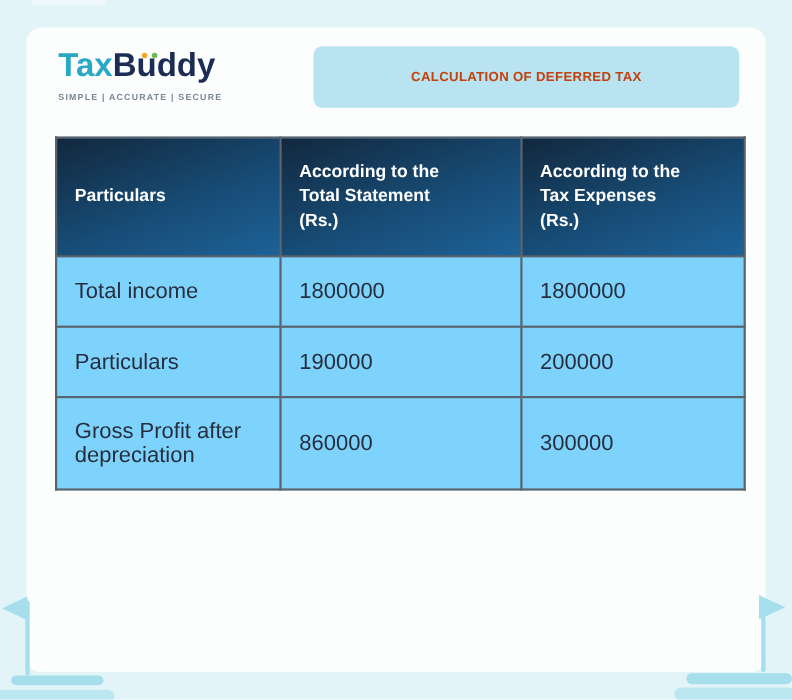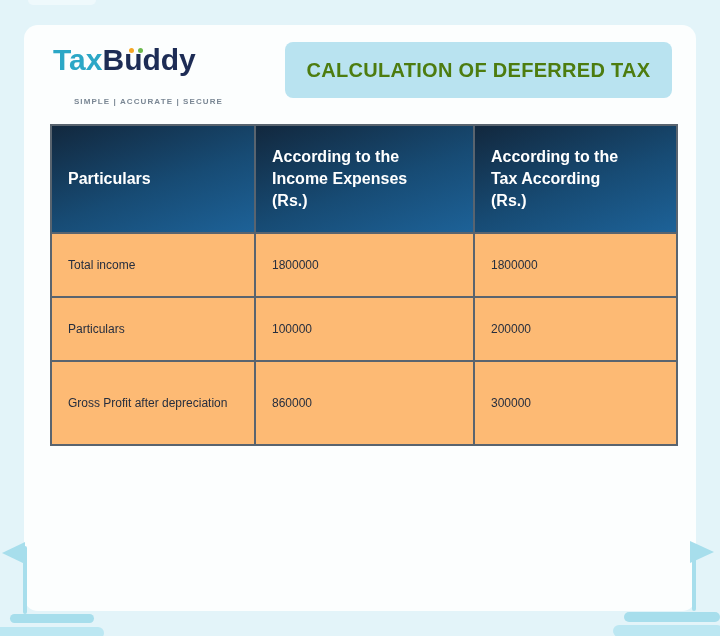--- a/index.html
+++ b/index.html
@@ -19,50 +19,50 @@
 
   
   .logo { position:absolute; left:29px; top:19px; width:170px; }
   .logo-text { font-size:30px; font-weight:bold; line-height:32px; position:relative; letter-spacing:0; }
   .logo-tax   { color:#2BA7C6; }
   .logo-buddy { color:#1D2C55; }
   .logo-dot { position:absolute; width:5px; height:5px; border-radius:50%; top:4px; }
   .dot-orange { left:76px; background:#F5A623; }
   .dot-green  { left:85px; background:#6CB94E; }
   .tagline {
-    margin-top:21px; font-size:8px; font-weight:bold;
-    letter-spacing:1.1px; color:#7A8794; white-space:nowrap;text-align:right;
+    margin-top:8px; font-size:8px; font-weight:bold;
+    letter-spacing:1.1px; color:#7A8794; white-space:nowrap;
   }
 
   
   .title-box {
     position:absolute; left:261px; top:17px; width:387px; height:56px;
     background:#B9E3F0; border-radius:8px;
     display:flex; align-items:center; justify-content:center;
   }
   .title-text {
-    font-size:20px; font-weight:bold; color:#4d7c0f; letter-spacing:0.3px;
+    font-size:12px; font-weight:bold; color:#c2410c; letter-spacing:0.3px;
     white-space:nowrap;
   }
 
   
   .table-wrap { position:absolute; left:26px; top:99px; }
   table { border-collapse:collapse; table-layout:fixed; width:626px; }
   col.c1 { width:204px; } col.c2 { width:219px; } col.c3 { width:203px; }
   th, td { border:2px solid #59646F; vertical-align:middle; }
   thead th {
     height:108px;
     background:linear-gradient(160deg,#12283E 0%,#174B74 55%,#1D6298 100%);
     color:#FFFFFF; font-size:16px; font-weight:bold;
     text-align:left; padding:0 12px 0 16px; line-height:22px;
   }
   thead th span { display:block; }
   tbody td {
-    height:64px; background:#fdba74; color:#262E3E;
-    font-size:12px; padding:0 12px 0 16px; line-height:22px;
+    height:64px; background:#7dd3fc; color:#262E3E;
+    font-size:20px; padding:0 12px 0 16px; line-height:22px;
   }
   tr.tall-row td { height:84px; }
 
   
   .decor { position:absolute; background:#A7DEEC; }
   .decor-light { background:#BCE7F2; }
   .tri { background:none; width:0; height:0; }
   .flag-left-tri {
     left:2px; top:542px;
     border-top:11px solid transparent; border-bottom:11px solid transparent;
@@ -108,39 +108,39 @@
           <col class="c2">
           <col class="c3">
         </colgroup>
       <thead>
         <tr>
           <th>
             <span>Particulars</span>
           </th>
           <th>
             <span>According to the</span>
-            <span>Income Expenses</span>
+            <span>Total Statement</span>
             <span>(Rs.)</span>
           </th>
           <th>
             <span>According to the</span>
-            <span>Tax According</span>
+            <span>Tax Expenses</span>
             <span>(Rs.)</span>
           </th>
         </tr>
       </thead>
       <tbody>
         <tr>
           <td>Total income</td>
           <td>1800000</td>
           <td>1800000</td>
         </tr>
         <tr>
           <td>Particulars</td>
-          <td>100000</td>
+          <td>190000</td>
           <td>200000</td>
         </tr>
         <tr class="tall-row">
           <td>Gross Profit after depreciation</td>
           <td>860000</td>
           <td>300000</td>
         </tr>
       </tbody>
     </table>
   </div>

